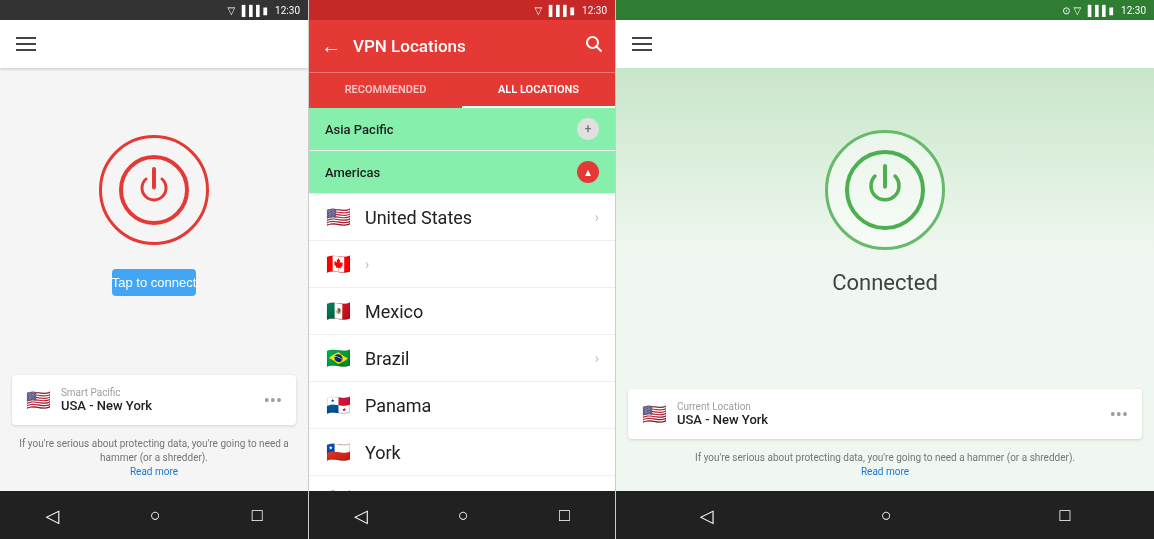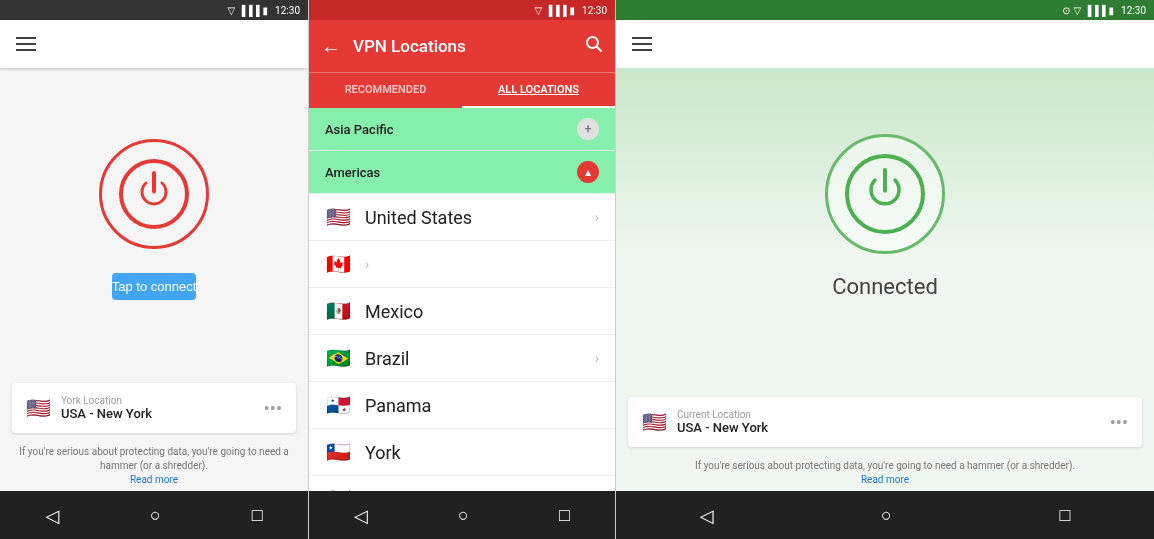--- a/index.html
+++ b/index.html
@@ -126,21 +126,21 @@
       font-size: 13px;
       font-weight: 500;
       color: #212121;
     }
     .location-card .more-btn {
       color: #9e9e9e;
       font-size: 18px;
       cursor: pointer;
     }
     .bottom-text {
-      padding: 0 16px 4px;
+      padding: 0 16px 12px;
       text-align: center;
       font-size: 10px;
       color: #757575;
       line-height: 1.4;
     }
     .bottom-text .read-more {
       color: #1976d2;
       font-size: 10px;
     }
     .nav-bar {
@@ -201,21 +201,20 @@
       padding: 10px 8px;
       font-size: 11px;
       font-weight: 600;
       color: rgba(255,255,255,0.7);
       cursor: pointer;
       border-bottom: 2px solid transparent;
     }
     .tab.active {
       color: white;
       border-bottom: 2px solid white;
-      text-decoration: underline;
     }
     .locations-list {
       flex: 1;
       overflow-y: auto;
       background: white;
     }
     .region-header {
       padding: 10px 16px;
       font-size: 13px;
       color: #212121;
@@ -368,21 +367,21 @@
           <path d="M12 9 A12 12 0 1 0 28 9" stroke="#e53935" stroke-width="3" stroke-linecap="round" fill="none"></path>
         </svg>
       </div>
     </div>
     <button class="tap-connect-btn">Tap to connect</button>
   </div>
 
   <div class="location-card">
     <span class="flag">🇺🇸</span>
     <div class="loc-info">
-      <div class="loc-label">York Location</div>
+      <div class="loc-label">Smart Pacific</div>
       <div class="loc-name">USA - New York</div>
     </div>
     <span class="more-btn">•••</span>
   </div>
 
   <div class="bottom-text">
     <span>If you're serious about protecting data, you're going to need a hammer (or a shredder).</span>
     <br>
     <span class="read-more">Read more</span>
   </div>

